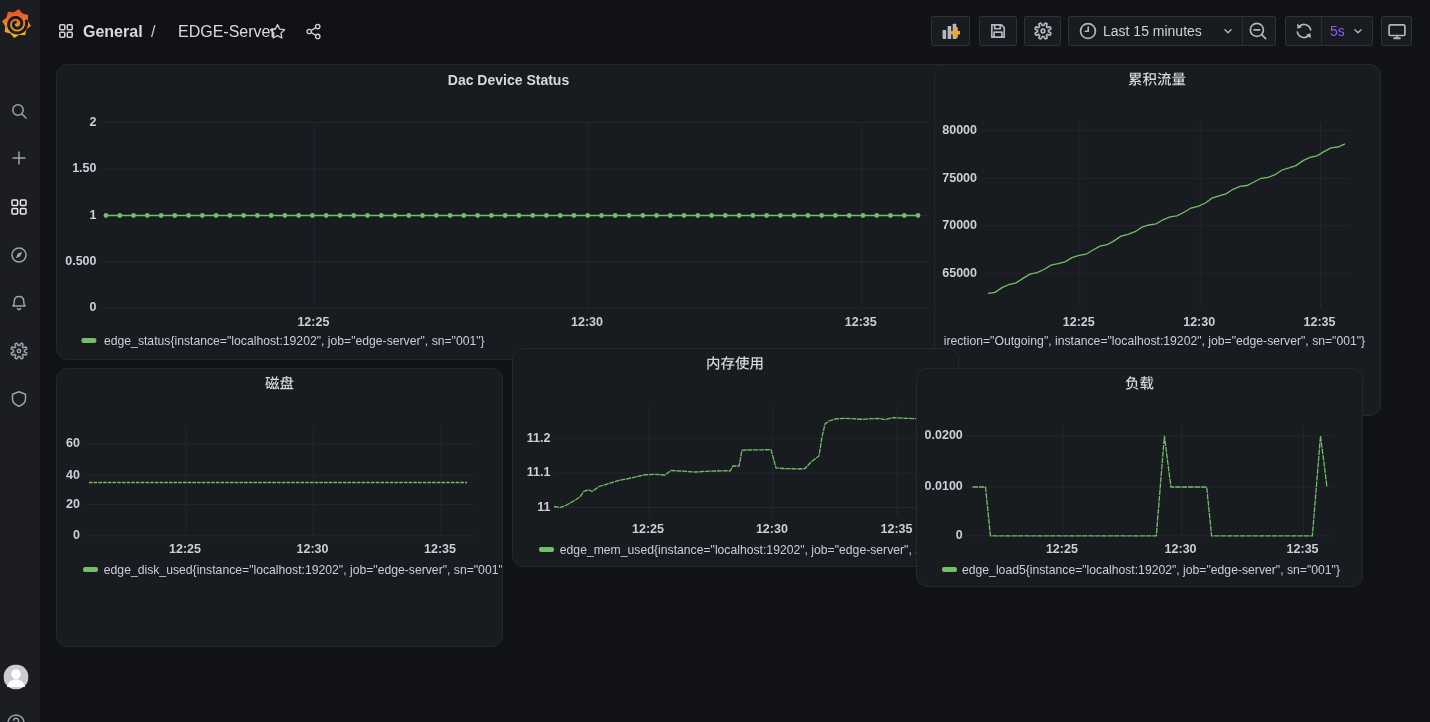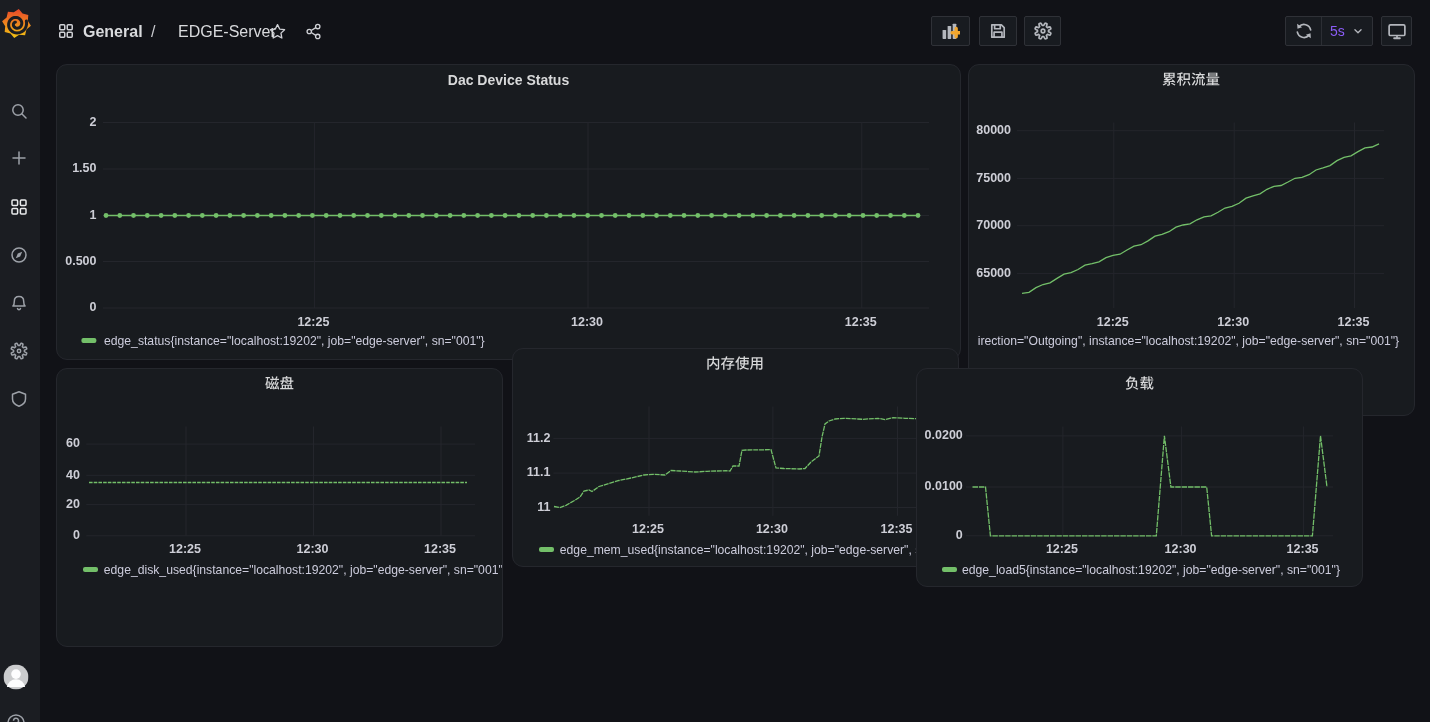--- a/index.html
+++ b/index.html
@@ -97,20 +97,36 @@
         <path d="M2.5 2.5h8.5l2.5 2.5v8.5h-11z"></path>
         <path d="M5 2.5v3.5h5V2.5"></path>
         <path d="M4.5 13.5V9h7v4.5"></path>
       </svg>
     </div>
     <div class="btn" style="left:984px;width:37px">
       <svg width="18" height="18" viewBox="0 0 16 16" fill="none" stroke="#b4b7bd" stroke-width="1.5" stroke-linecap="round" stroke-linejoin="round">
         <path d="M14.75 10.78L14.55 11.21L14.29 11.61L13.08 11.38L11.93 11L11.69 11.22L11.47 11.46L11.24 11.68L11.02 11.91L11.4 13.06L11.65 14.27L11.25 14.54L10.81 14.74L10.36 14.9L9.9 15L9.21 13.98L8.66 12.9L8.33 12.89L8.01 12.9L7.69 12.89L7.37 12.9L6.83 13.99L6.14 15.01L5.67 14.92L5.22 14.75L4.79 14.55L4.39 14.29L4.62 13.08L5 11.93L4.78 11.69L4.54 11.47L4.32 11.24L4.09 11.02L2.94 11.4L1.73 11.65L1.46 11.25L1.26 10.81L1.1 10.36L1 9.9L2.02 9.21L3.1 8.66L3.11 8.33L3.1 8.01L3.11 7.69L3.1 7.37L2.01 6.83L0.99 6.14L1.08 5.67L1.25 5.22L1.45 4.79L1.71 4.39L2.92 4.62L4.07 5L4.31 4.78L4.53 4.54L4.76 4.32L4.98 4.09L4.6 2.94L4.35 1.73L4.75 1.46L5.19 1.26L5.64 1.1L6.1 1L6.79 2.02L7.34 3.1L7.67 3.11L7.99 3.1L8.31 3.11L8.63 3.1L9.17 2.01L9.86 0.99L10.33 1.08L10.78 1.25L11.21 1.45L11.61 1.71L11.38 2.92L11 4.07L11.22 4.31L11.46 4.53L11.68 4.76L11.91 4.98L13.06 4.6L14.27 4.35L14.54 4.75L14.74 5.19L14.9 5.64L15 6.1L13.98 6.79L12.9 7.34L12.89 7.67L12.9 7.99L12.89 8.31L12.9 8.63L13.99 9.17L15.01 9.86L14.92 10.33L14.75 10.78Z"></path>
         <circle cx="8" cy="8" r="1.6"></circle>
       </svg>
+    </div>
+    <div class="btn" style="left:1028px;width:208px">
+      <div style="position:absolute;left:10px;top:5px"><svg width="18" height="18" viewBox="0 0 16 16" fill="none" stroke="#b4b7bd" stroke-width="1.5" stroke-linecap="round" stroke-linejoin="round">
+          <circle cx="8" cy="8" r="6.6"></circle>
+          <path d="M8.2 4.6v3.6h-2.5"></path>
+        </svg></div>
+      <div style="position:absolute;left:34px;top:6px;font-size:14px;font-weight:400;color:#d0d1d6;line-height:17px">Last 15 minutes</div>
+      <div style="position:absolute;left:152px;top:7px"><svg width="14" height="14" viewBox="0 0 16 16" fill="none" stroke="#b4b7bd" stroke-width="1.5" stroke-linecap="round" stroke-linejoin="round">
+          <path d="M4.5 6.5L8 10l3.5-3.5"></path>
+        </svg></div>
+      <div style="position:absolute;left:173px;top:0;width:1px;height:28px;background:#2c2e34"></div>
+      <div style="position:absolute;left:180px;top:5px"><svg width="18" height="18" viewBox="0 0 16 16" fill="none" stroke="#b4b7bd" stroke-width="1.5" stroke-linecap="round" stroke-linejoin="round">
+          <circle cx="7" cy="7" r="5.8"></circle>
+          <line x1="11.3" y1="11.3" x2="14.8" y2="14.8"></line>
+          <line x1="4.6" y1="7" x2="9.4" y2="7"></line>
+        </svg></div>
     </div>
     <div class="btn" style="left:1245px;width:88px">
       <div style="position:absolute;left:9px;top:5px"><svg width="18" height="18" viewBox="0 0 16 16" fill="none" stroke="#b4b7bd" stroke-width="1.5" stroke-linecap="round" stroke-linejoin="round">
           <path d="M13.9 7A6 6 0 003.5 4.3"></path>
           <polygon points="1.9,1.6 2.2,6 6.3,4.6" fill="#b4b7bd" stroke="none"></polygon>
           <path d="M2.1 9a6 6 0 0010.4 2.7"></path>
           <polygon points="14.1,14.4 13.8,10 9.7,11.4" fill="#b4b7bd" stroke="none"></polygon>
         </svg></div>
       <div style="position:absolute;left:35px;top:0;width:1px;height:28px;background:#2c2e34"></div>
       <div style="position:absolute;left:44px;top:6px;font-size:14px;font-weight:400;color:#8b5cf6;line-height:17px">5s</div>
@@ -203,21 +219,21 @@
       <circle cx="792.2" cy="150.5" r="2.4" fill="#73bf69"></circle>
       <circle cx="806" cy="150.5" r="2.4" fill="#73bf69"></circle>
       <circle cx="819.7" cy="150.5" r="2.4" fill="#73bf69"></circle>
       <circle cx="833.5" cy="150.5" r="2.4" fill="#73bf69"></circle>
       <circle cx="847.3" cy="150.5" r="2.4" fill="#73bf69"></circle>
       <circle cx="861" cy="150.5" r="2.4" fill="#73bf69"></circle>
       <rect x="24.4" y="273.1" width="15" height="5" rx="2" fill="#73bf69"></rect>
       <text class="lg" x="47" y="279.6">edge_status{instance="localhost:19202", job="edge-server", sn="001"}</text>
     </svg>
   </div>
-<div class="panel" style="left:968px;top:64px;width:447px;height:352px">
+<div class="panel" style="left:934px;top:64px;width:447px;height:352px">
     <div class="ptitle"><svg width="59" height="17" viewBox="0 0 59 17" style="vertical-align:top" fill="#d8d9da">
         <path transform="translate(0,13.5) scale(0.0145,-0.0145)" d="M618 76C701 35 806 -28 858 -70L931 -15C875 28 767 88 687 125ZM269 125C212 78 121 29 40 -3C61 -17 96 -48 113 -66C190 -28 288 33 354 89ZM224 601H451V531H224ZM543 601H779V531H543ZM224 738H451V670H224ZM543 738H779V670H543ZM169 289C188 297 217 302 382 313C315 282 258 260 229 250C171 230 131 217 95 214C104 191 116 150 119 133C150 144 191 148 454 160V14C454 3 450 0 437 0C422 -1 374 -1 327 0C341 -23 355 -59 360 -85C427 -85 474 -84 508 -71C543 -57 552 -35 552 11V165L798 177C818 155 835 135 848 117L919 171C878 224 797 301 725 352L657 306C680 288 705 268 728 246L370 232C488 277 607 332 724 400L654 456C618 433 579 411 540 390L337 379C380 402 424 429 466 458H873V812H135V458H330C281 426 234 401 214 393C186 380 164 372 144 369C152 347 165 306 169 289Z"></path>
         <path transform="translate(14.5,13.5) scale(0.0145,-0.0145)" d="M751 200C802 112 856 -4 876 -77L966 -40C944 33 887 146 834 231ZM549 228C522 129 473 33 409 -28C433 -41 472 -68 489 -83C553 -14 611 94 643 207ZM572 686H826V409H572ZM482 777V318H921V777ZM393 837C305 802 159 772 32 755C42 733 54 701 58 681C108 686 161 694 214 703V559H42V471H199C158 364 91 243 27 175C43 150 66 111 76 84C125 143 174 232 214 325V-85H305V356C340 305 381 242 399 208L454 287C433 314 337 421 305 452V471H454V559H305V721C356 732 405 745 446 760Z"></path>
         <path transform="translate(29,13.5) scale(0.0145,-0.0145)" d="M572 359V-41H655V359ZM398 359V261C398 172 385 64 265 -18C287 -32 318 -61 332 -80C467 16 483 149 483 258V359ZM745 359V51C745 -13 751 -31 767 -46C782 -61 806 -67 827 -67C839 -67 864 -67 878 -67C895 -67 917 -63 929 -55C944 -46 953 -33 959 -13C964 6 968 58 969 103C948 110 920 124 904 138C903 92 902 55 901 39C898 24 896 16 892 13C888 10 881 9 874 9C867 9 857 9 851 9C845 9 840 10 837 13C833 17 833 27 833 45V359ZM80 764C141 730 217 677 254 640L310 715C272 753 194 801 133 832ZM36 488C101 459 181 412 220 377L273 456C232 490 150 533 86 558ZM58 -8 138 -72C198 23 265 144 318 249L248 312C190 197 111 68 58 -8ZM555 824C569 792 584 752 595 718H321V633H506C467 583 420 526 403 509C383 491 351 484 331 480C338 459 350 413 354 391C387 404 436 407 833 435C852 409 867 385 878 366L955 415C919 474 843 565 782 630L711 588C732 564 754 537 776 510L504 494C538 536 578 587 613 633H946V718H693C682 756 661 806 642 845Z"></path>
         <path transform="translate(43.5,13.5) scale(0.0145,-0.0145)" d="M266 666H728V619H266ZM266 761H728V715H266ZM175 813V568H823V813ZM49 530V461H953V530ZM246 270H453V223H246ZM545 270H757V223H545ZM246 368H453V321H246ZM545 368H757V321H545ZM46 11V-60H957V11H545V60H871V123H545V169H851V422H157V169H453V123H132V60H453V11Z"></path>
       </svg></div>
     <svg class="chart" width="447" height="296">
       <line x1="48" y1="65.7" x2="415" y2="65.7" stroke="#24262c"></line>
       <line x1="48" y1="113.4" x2="415" y2="113.4" stroke="#24262c"></line>
       <line x1="48" y1="160.7" x2="415" y2="160.7" stroke="#24262c"></line>

